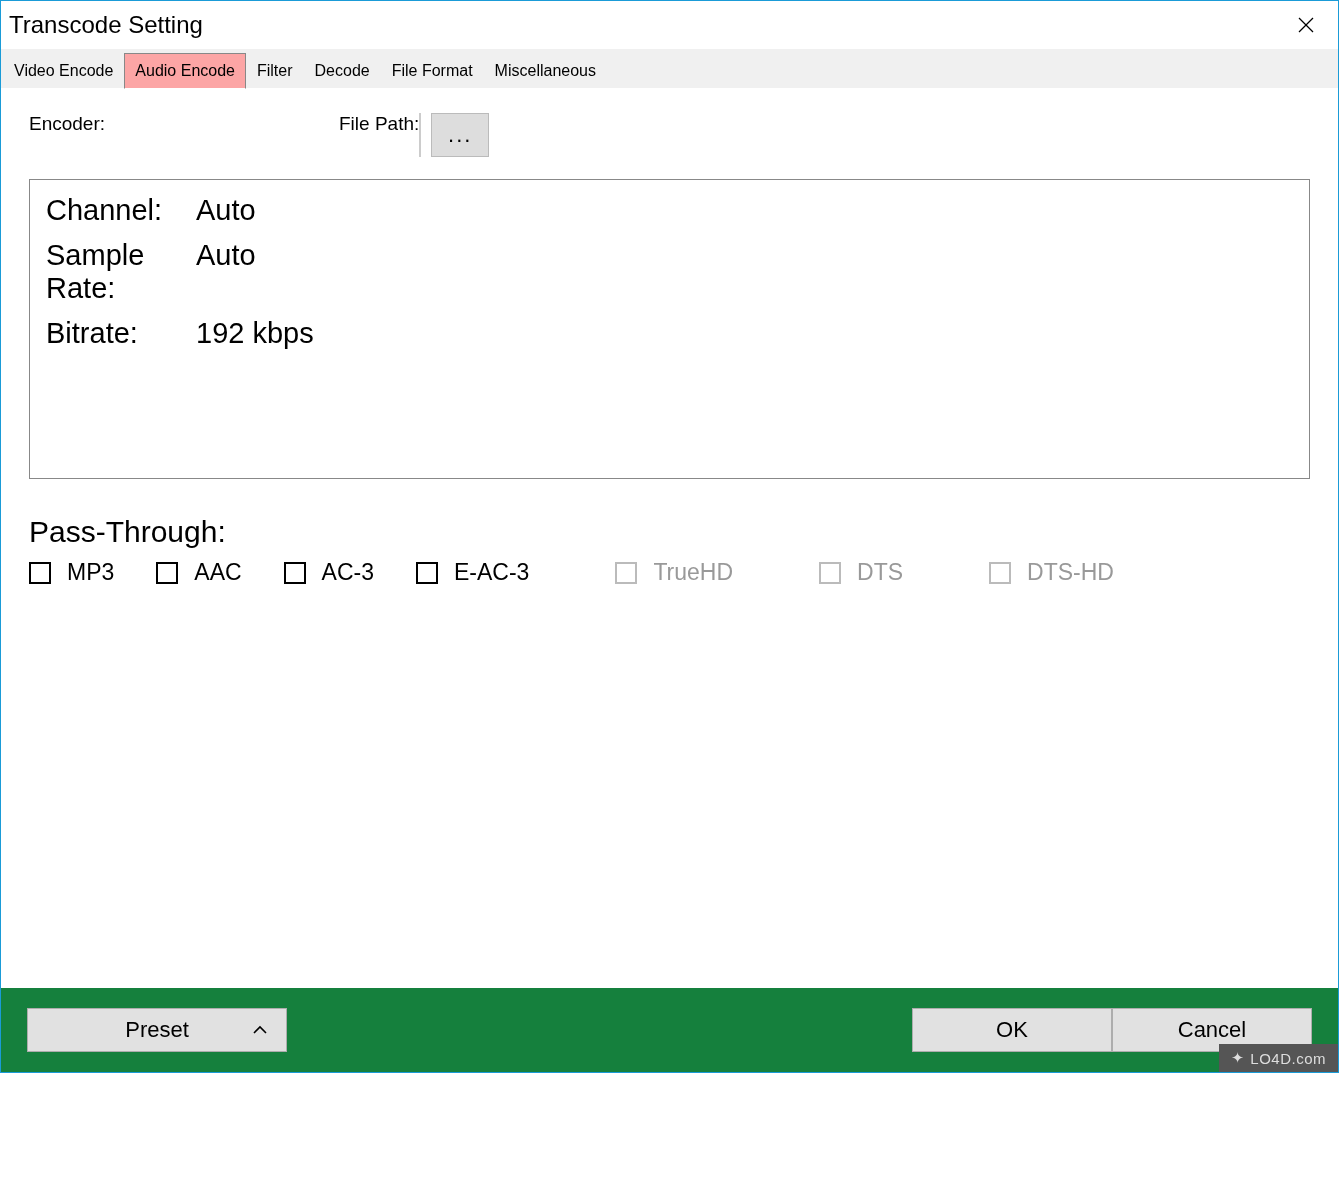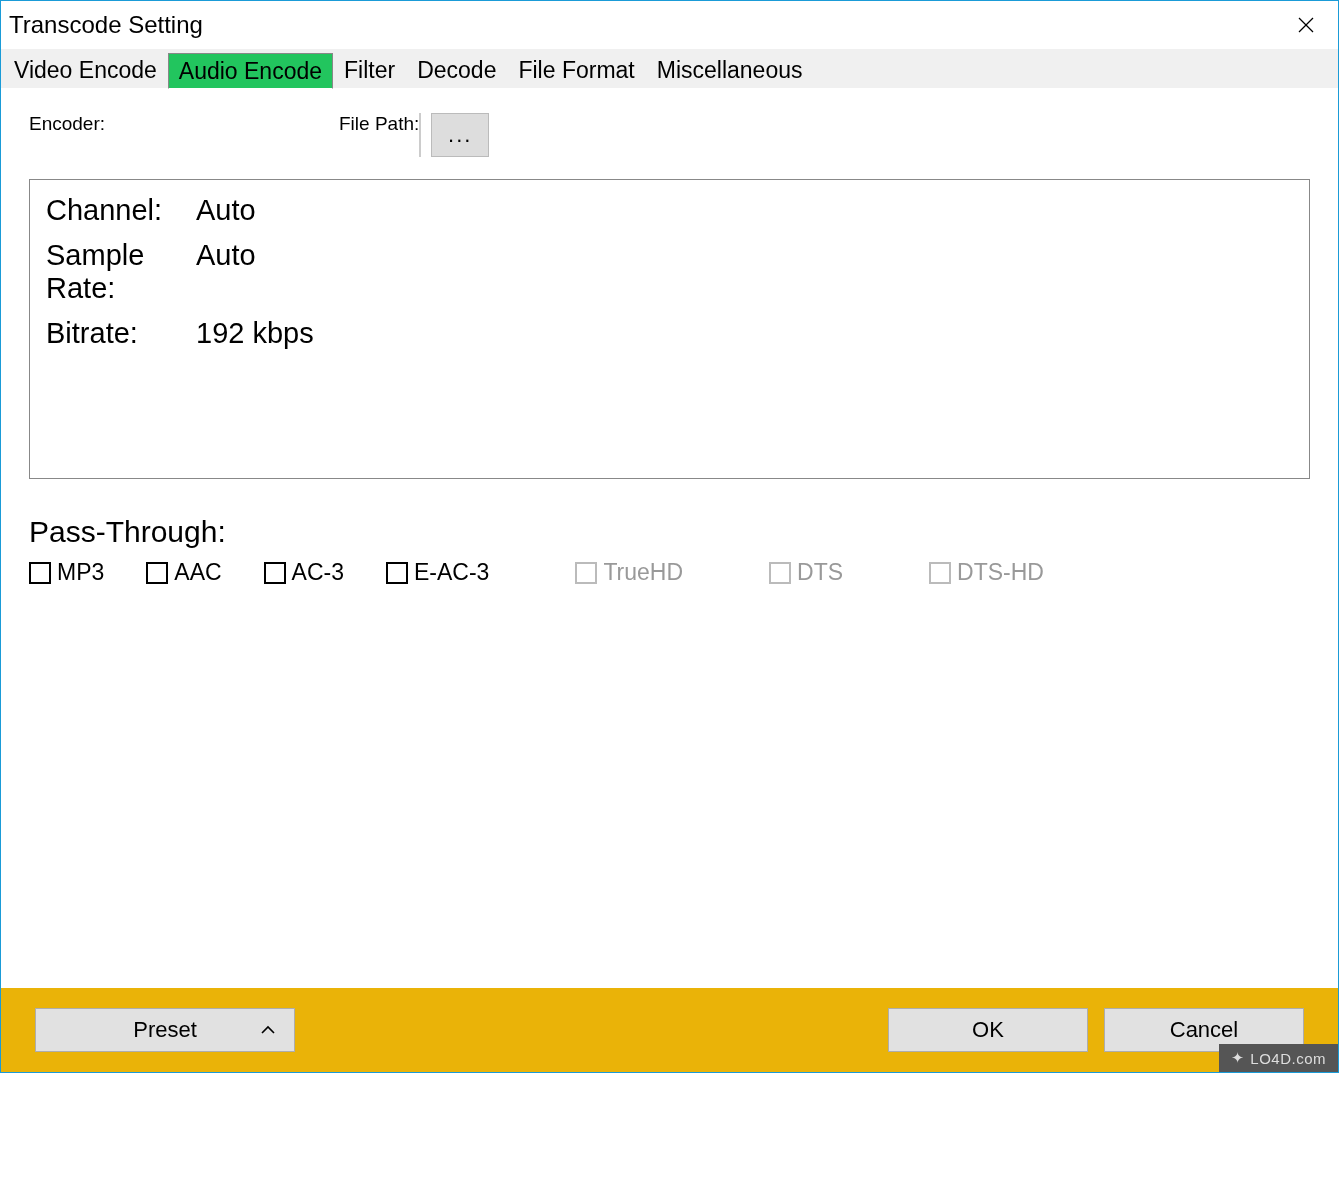--- a/index.html
+++ b/index.html
@@ -43,32 +43,32 @@
   .tabs {
     display: flex;
     background: #f0f0f0;
     border-bottom: 1px solid #fff;
     padding: 0 2px;
     height: 40px;
     align-items: flex-end;
   }
   .tab {
     padding: 4px 10px;
-    font-size: 23px;
+    font-size: 16px;
     background: #f0f0f0;
     border: 1px solid transparent;
     border-bottom: none;
     cursor: pointer;
     margin-right: 0px;
     height: 36px;
     display: flex;
     align-items: center;
   }
   .tab.active {
-    background: #22c55e;
+    background: #fca5a5;
     border: 1px solid #888;
     border-bottom: 1px solid #fff;
     position: relative;
     top: 1px;
   }
   .content {
     flex: 1;
     padding: 24px 28px 0 28px;
     background: #fff;
   }
@@ -143,38 +143,37 @@
     margin-bottom: 10px;
   }
   .checks {
     display: flex;
     gap: 42px;
     align-items: center;
   }
   .check {
     display: flex;
     align-items: center;
-    gap: 6px;
+    gap: 16px;
     font-size: 23px;
   }
   .check.disabled { color: #999; padding-left: 44px; }
   .cbox {
     width: 22px;
     height: 22px;
     border: 2px solid #000;
     background: #fff;
     flex-shrink: 0;
   }
   .check.disabled .cbox { border-color: #bbb; }
   .footer {
-    background: #eab308;
-    padding: 20px 34px;
-    display: flex;
-    align-items: center;
-    gap: 16px;
+    background: #15803d;
+    padding: 20px 26px;
+    display: flex;
+    align-items: center;
   }
   .footer .spacer { flex: 1; }
   .btn {
     height: 44px;
     background: #e1e1e1;
     border: 1px solid #adadad;
     display: flex;
     align-items: center;
     justify-content: center;
     font-size: 22px;

